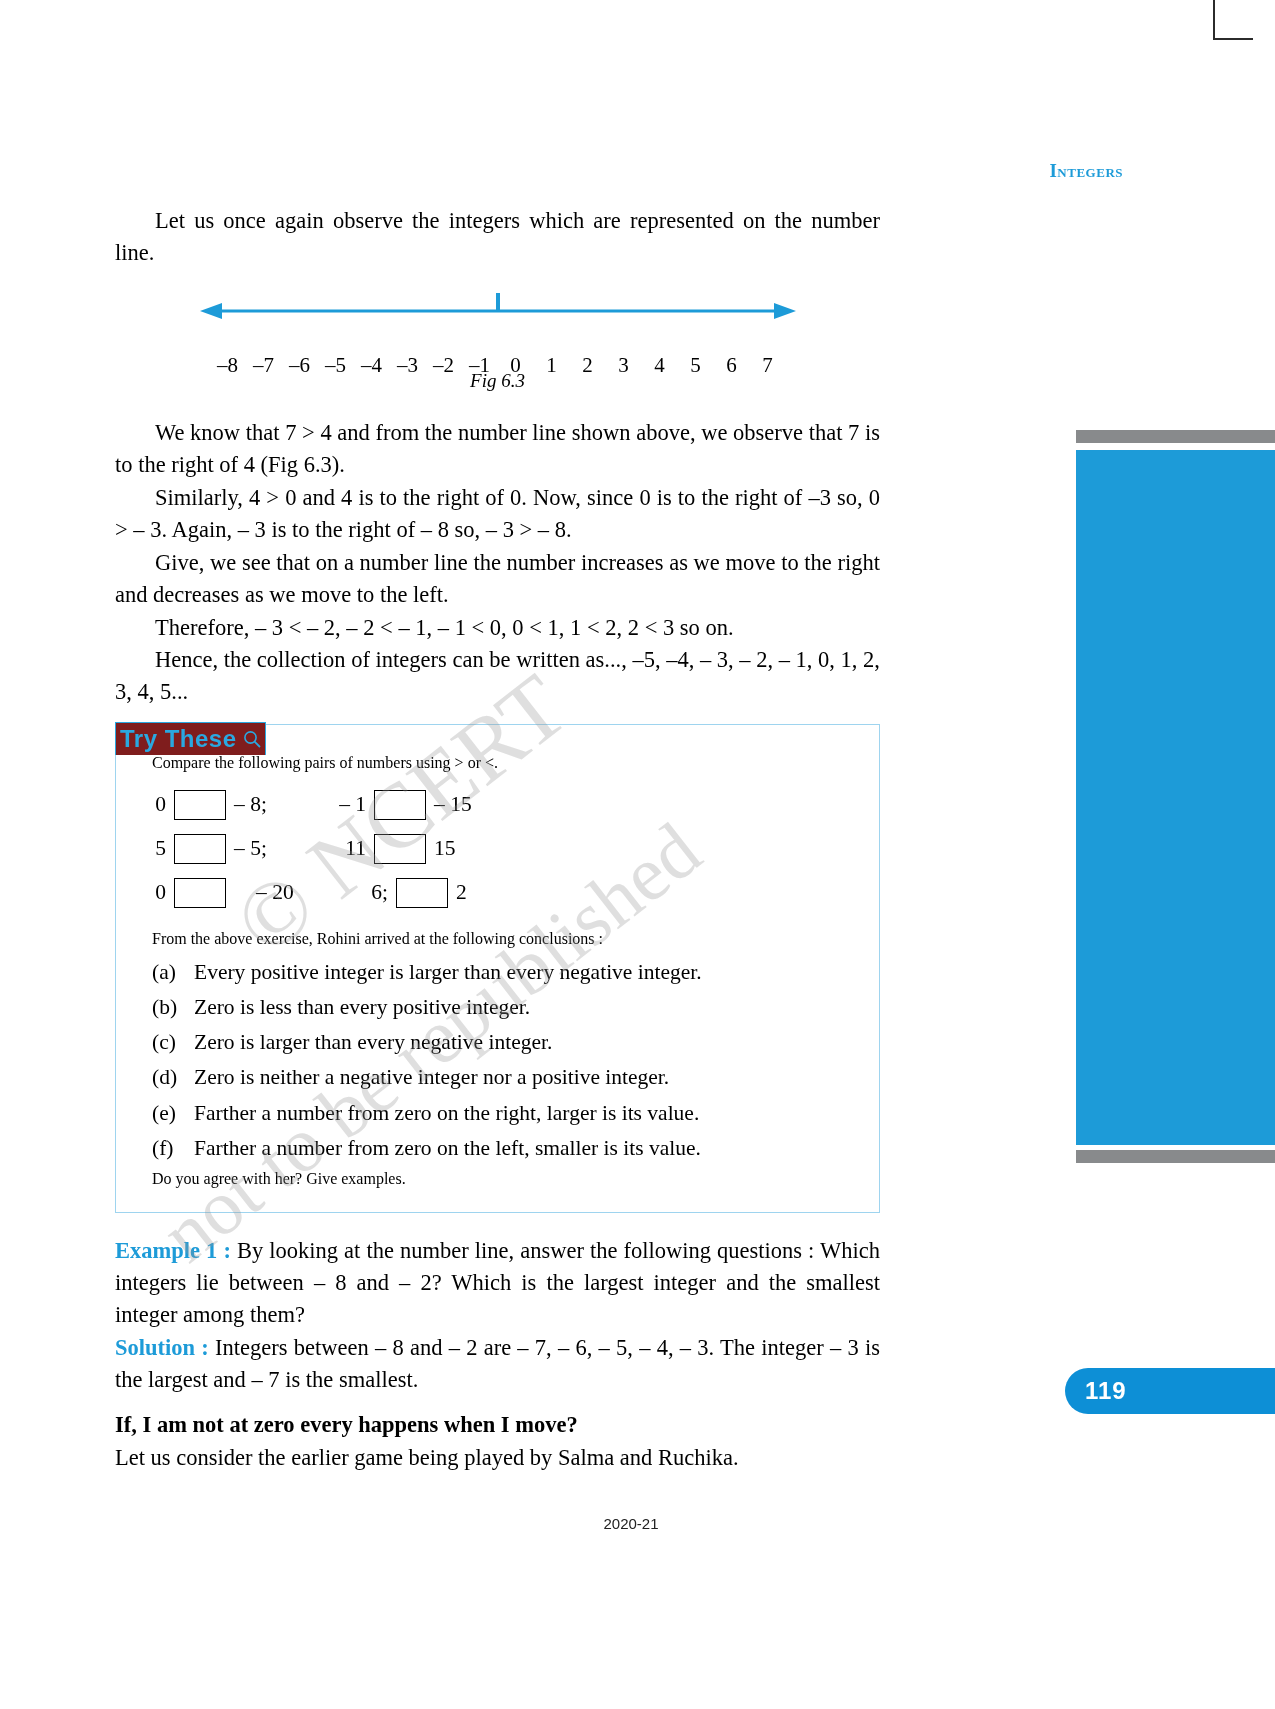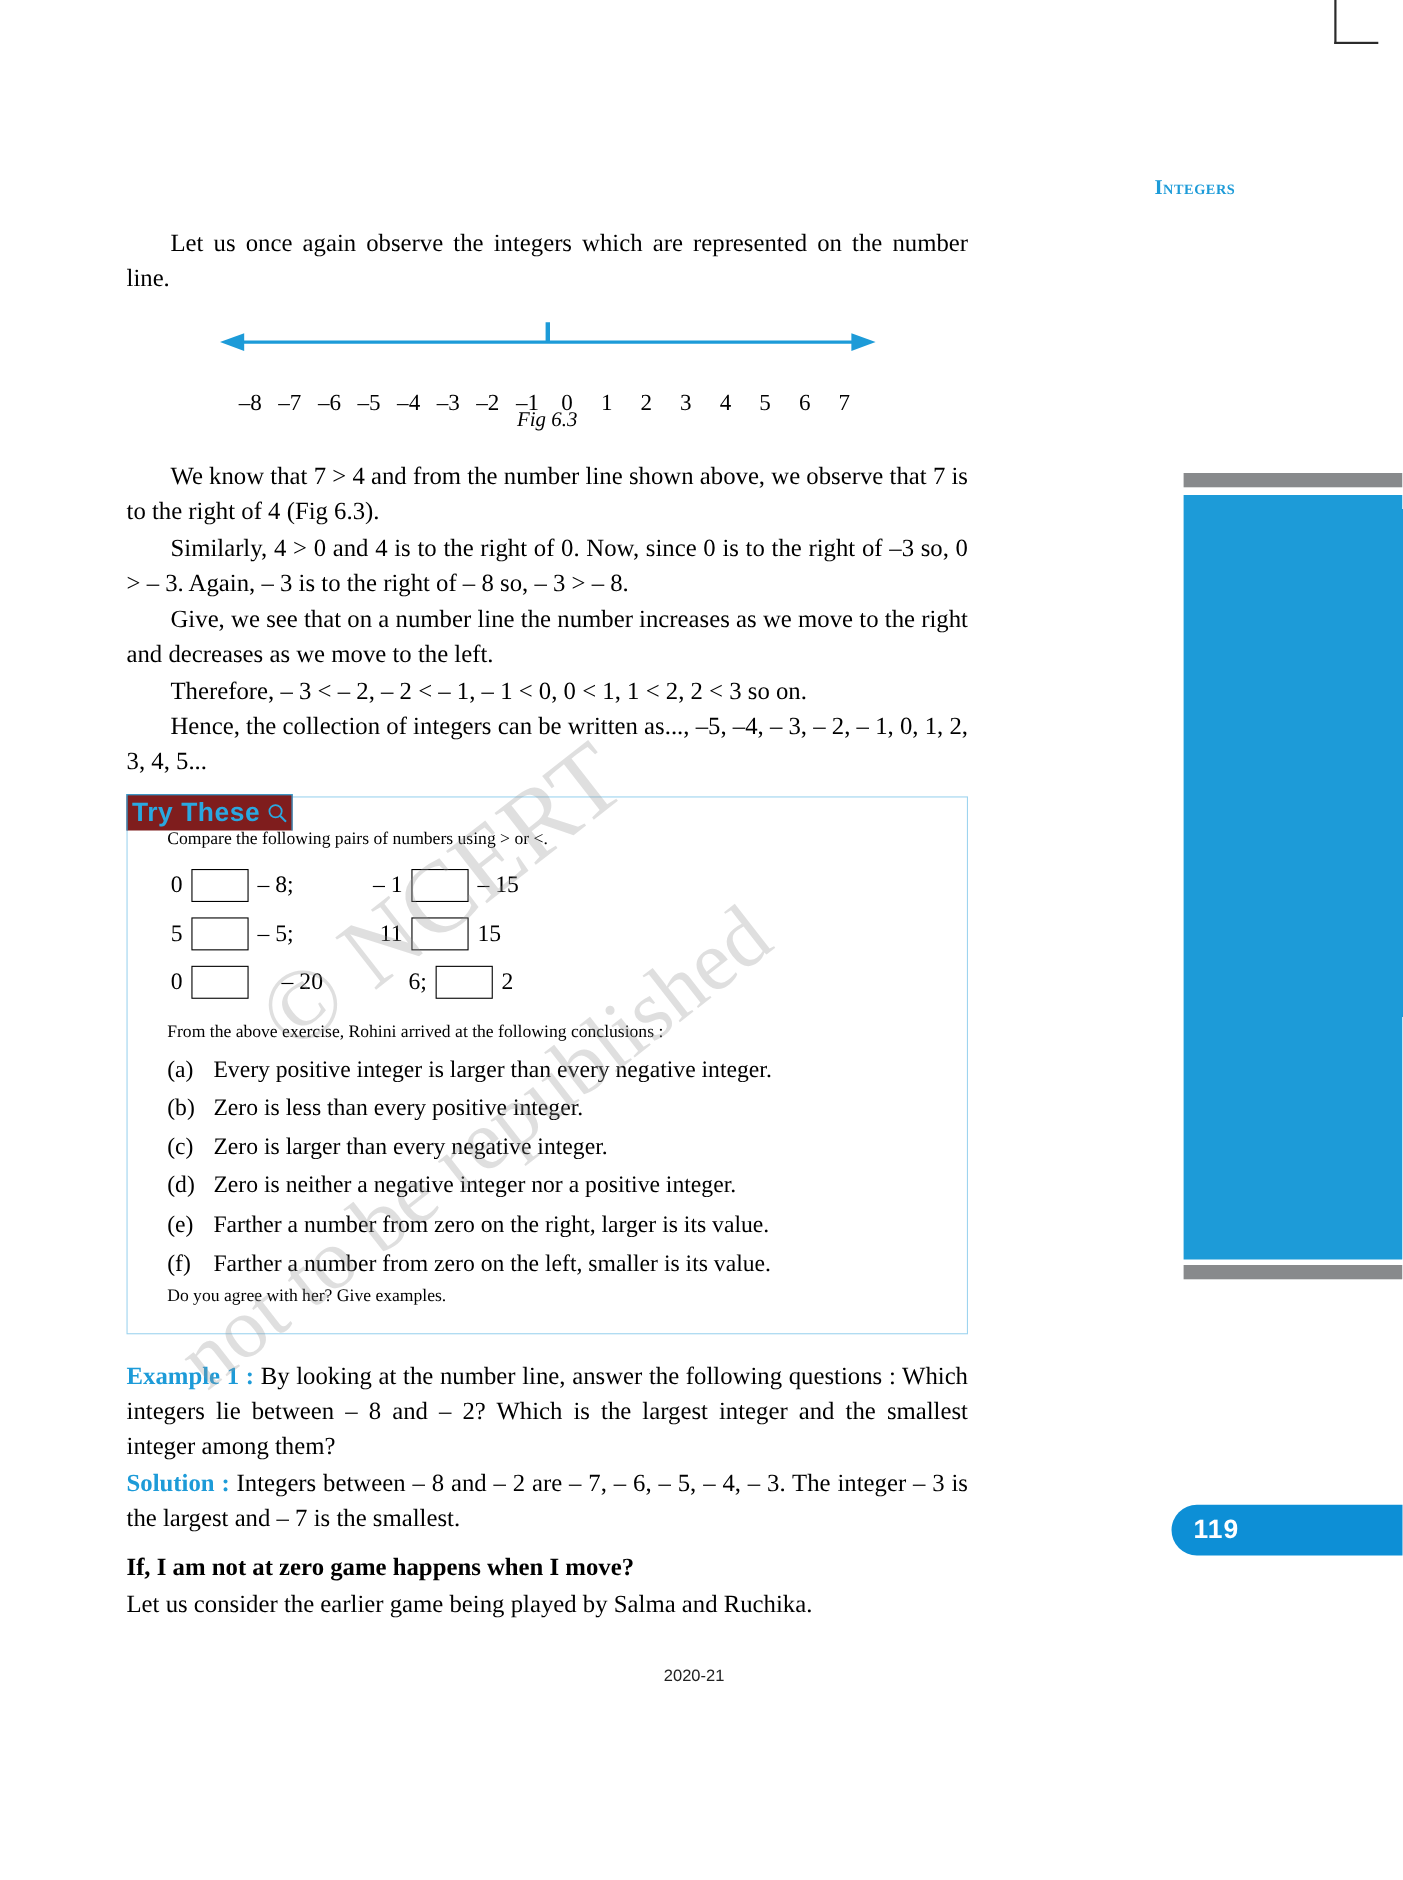--- a/index.html
+++ b/index.html
@@ -375,21 +375,21 @@
         <span>Farther a number from zero on the left, smaller is its value.</span>
       </div>
       <p>Do you agree with her? Give examples.</p>
     </div>
   </div>
 
   <p class="body" style="margin-top:22px;"><span class="lead">Example 1 :</span><span> By looking at the number line, answer the following questions : Which integers lie between – 8 and – 2? Which is the largest integer and the smallest integer among them?</span></p>
 
   <p class="body" style=""><span class="lead">Solution :</span><span> Integers between – 8 and – 2 are – 7, – 6, – 5, – 4, – 3. The integer – 3 is the largest and – 7 is the smallest.</span></p>
 
-  <p class="bold-q">If, I am not at zero game happens when I move?</p>
+  <p class="bold-q">If, I am not at zero every happens when I move?</p>
   <p class="body">Let us consider the earlier game being played by Salma and Ruchika.</p>
 
 </div>
 
 <div class="watermark">
   <div class="wm-text wm1">© NCERT</div>
   <div class="wm-text wm2">not to be republished</div>
 </div>
 
 <div class="page-number-tab">119</div>

